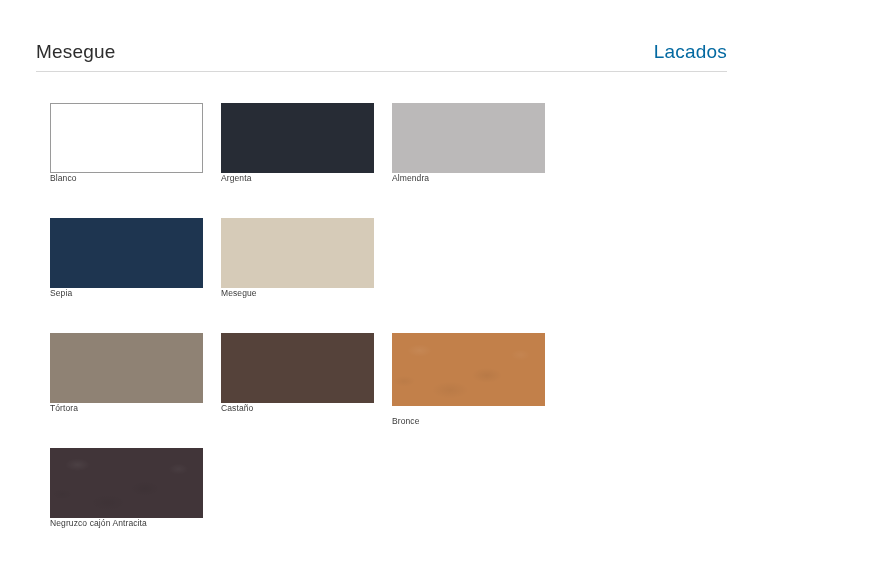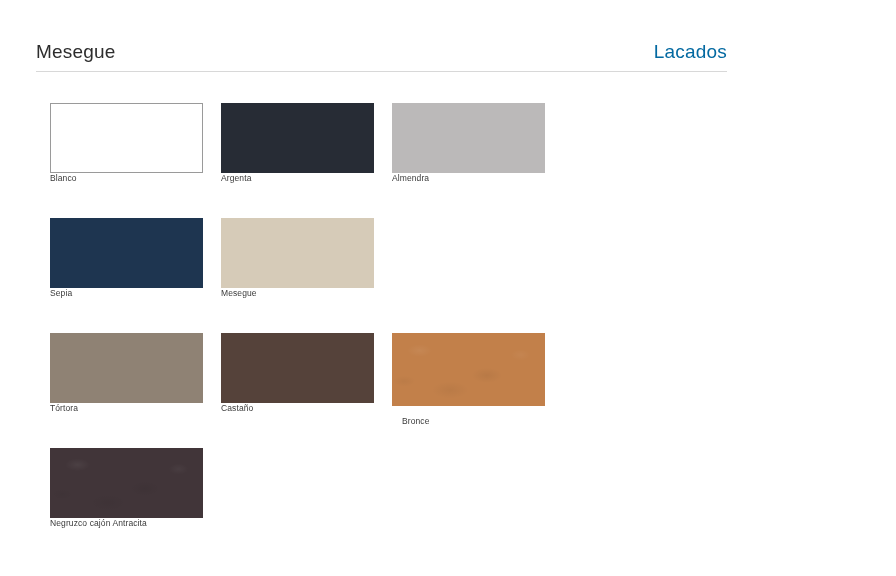--- a/index.html
+++ b/index.html
@@ -96,21 +96,20 @@
   .swatch-label {
     display: block;
     margin-top: 0;
     font-size: 8.5px;
     color: #3a3a3a;
     letter-spacing: 0.1px;
     white-space: nowrap;
   }
   .swatch-label.lower {
     margin-top: 10px;
-    margin-left: 10px;
   }
 </style>
 </head>
 <body>
 
 <div class="page">
 
   <div class="header">
     <span class="brand-title">Mesegue</span>
     <span class="collection-title">Lacados</span>

